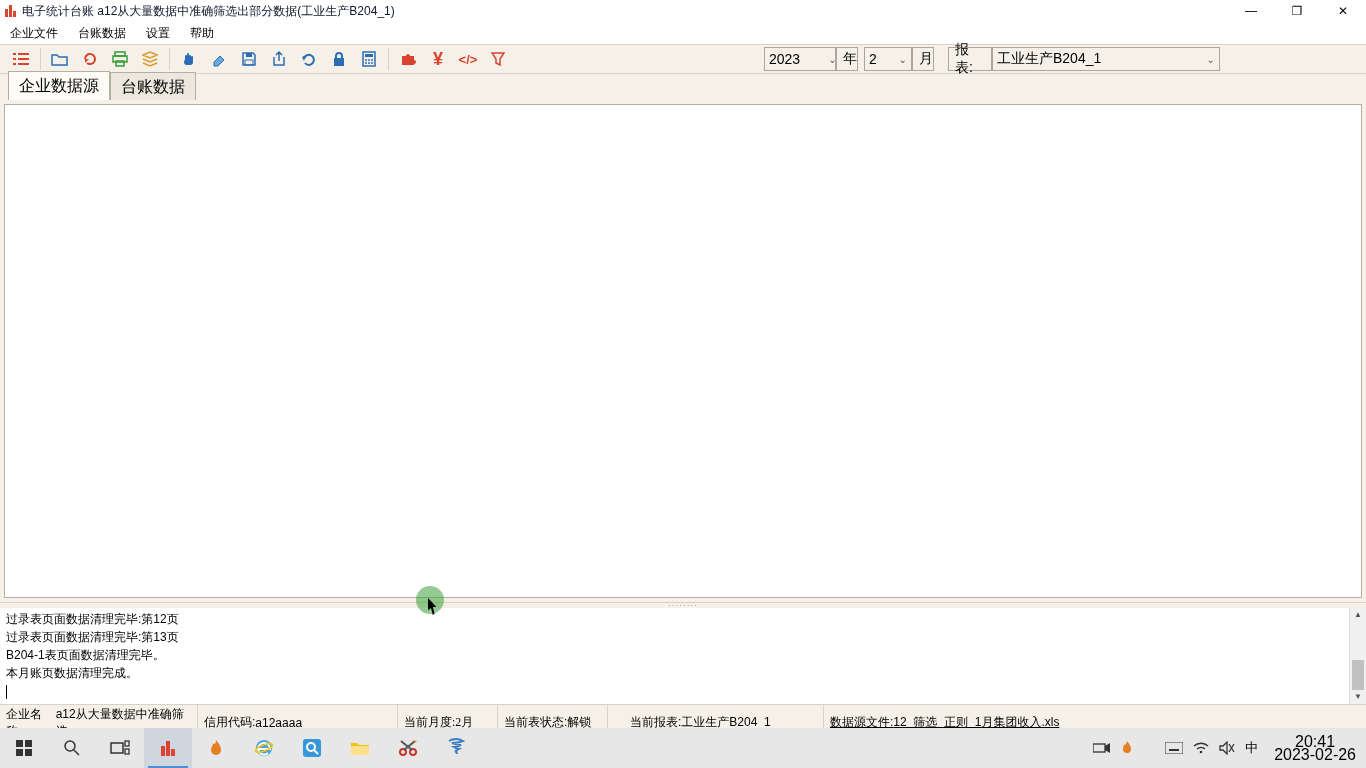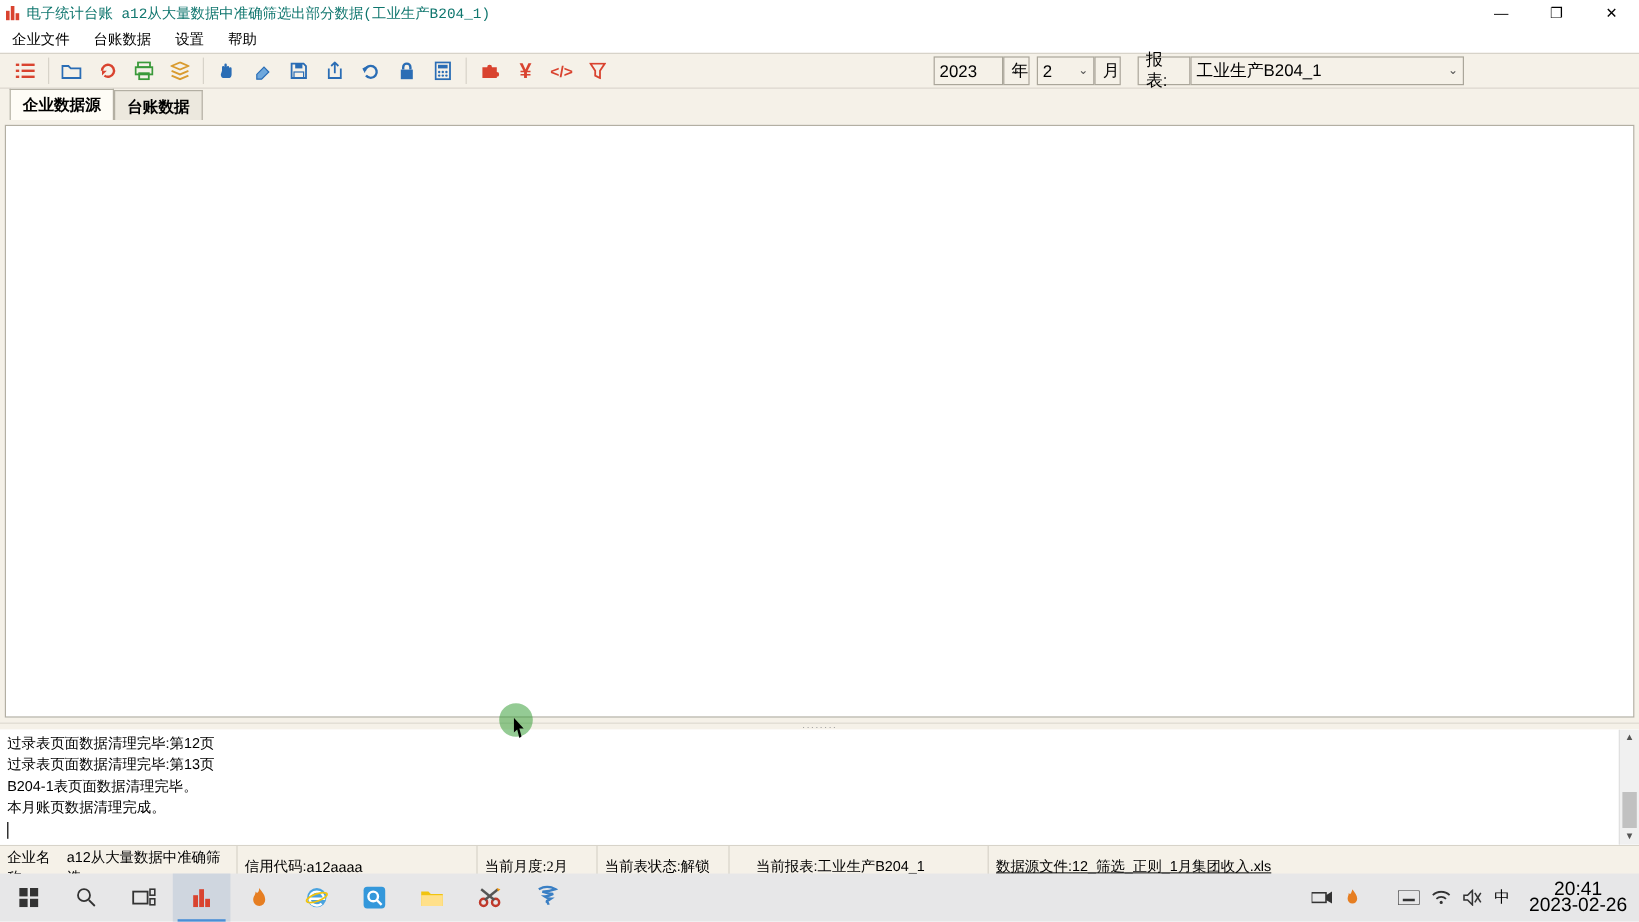--- a/index.html
+++ b/index.html
@@ -1,40 +1,40 @@
 <!DOCTYPE html>
 <html><head>
 <meta charset="utf-8">
 <style>
 * { margin: 0; padding: 0; box-sizing: border-box; }
 html, body { width: 1366px; height: 768px; overflow: hidden; font-family: "Microsoft YaHei", SimSun, sans-serif; font-size: 12px; background: #ffffff; }
 
 .titlebar { height: 22px; display: flex; align-items: center; padding-left: 4px; background: #ffffff; }
 .titlebar .app-icon { width: 14px; height: 14px; margin-right: 4px; display:inline-flex; align-items:center; justify-content:center; }
-.titlebar .title-text { font-size: 12px; color: #0f766e; font-family: Liberation Mono, monospace; }
+.titlebar .title-text { font-size: 12px; color: #0f172a; }
 .winctrls { margin-left: auto; display: flex; }
 .winctrls div { width: 46px; height: 22px; display: flex; align-items: center; justify-content: center; font-size: 12px; color: #000; font-family: "Segoe UI Symbol", sans-serif; }
 
 .menubar { height: 22px; display: flex; align-items: center; padding-left: 4px; background: #ffffff; gap: 8px; }
 .menubar .menu-item { padding: 2px 6px; font-size: 12px; color: #000; }
 
 .toolbar { height: 30px; background: #f5f1e8; border-top: 1px solid #d7d3c9; border-bottom: 1px solid #d7d3c9; display: flex; align-items: center; padding: 0 6px; }
 .toolbar .tbtn { width: 30px; height: 28px; display: flex; align-items: center; justify-content: center; font-size: 16px; }
 .toolbar .sep { width: 1px; height: 22px; background: #d7d3c9; margin: 0 4px; }
 .toolbar .spacer { flex: 1; }
 
 .toolbar .combo { height: 24px; background: #f5f1e8; border: 1px solid #aaa69a; display: flex; align-items: center; padding: 0 4px; font-size: 14px; }
-.toolbar .combo.year { width: 58px; gap: 28px; }
+.toolbar .combo.year { width: 72px; gap: 28px; }
 .toolbar .combo.month { width: 48px; }
 .toolbar .combo.report { width: 228px; }
 .toolbar .combo .arrow { margin-left: auto; color: #555; font-size: 10px; }
 .toolbar .box { height: 24px; border: 1px solid #aaa69a; display:flex; align-items:center; padding:0 6px; font-size:14px;}
 
 .tabs { height: 26px; background: #f5f1e8; display: flex; align-items: flex-end; padding-left: 8px; padding-top: 4px; gap: 0; }
-.tabs .tab { padding: 4px 10px 3px 10px; border: 1px solid #b3afa3; border-bottom: none; background: #ece8de; font-size: 13px; position: relative; top: 1px; font-weight: bold; }
+.tabs .tab { padding: 4px 10px 3px 10px; border: 1px solid #b3afa3; border-bottom: none; background: #ece8de; font-size: 16px; position: relative; top: 1px; }
 .tabs .tab.active { background: #fefcf6; border-bottom: 1px solid #fefcf6; }
 
 .content-wrap { height: 502px; background: #f5f1e8; padding: 4px; position: relative; }
 .content { width: 100%; height: 100%; background: #ffffff; border: 1px solid #b3afa3; }
 
 .splitter { height: 6px; background: #f5f1e8; border-top: 1px solid #d7d3c9; text-align:center; font-size:8px; color:#999; line-height:5px; letter-spacing:1px;}
 
 .log-pane { height: 96px; background: #ffffff; overflow: hidden; position: relative; padding: 2px 6px; font-size: 12px; line-height: 18px; }
 .log-pane .cursor { display:inline-block; width:1px; height:14px; background:#000; vertical-align:middle;}
 .log-scroll { position:absolute; right:0; top:0; bottom:0; width:17px; background:#f0f0f0; border-left:1px solid #e0e0e0;}

